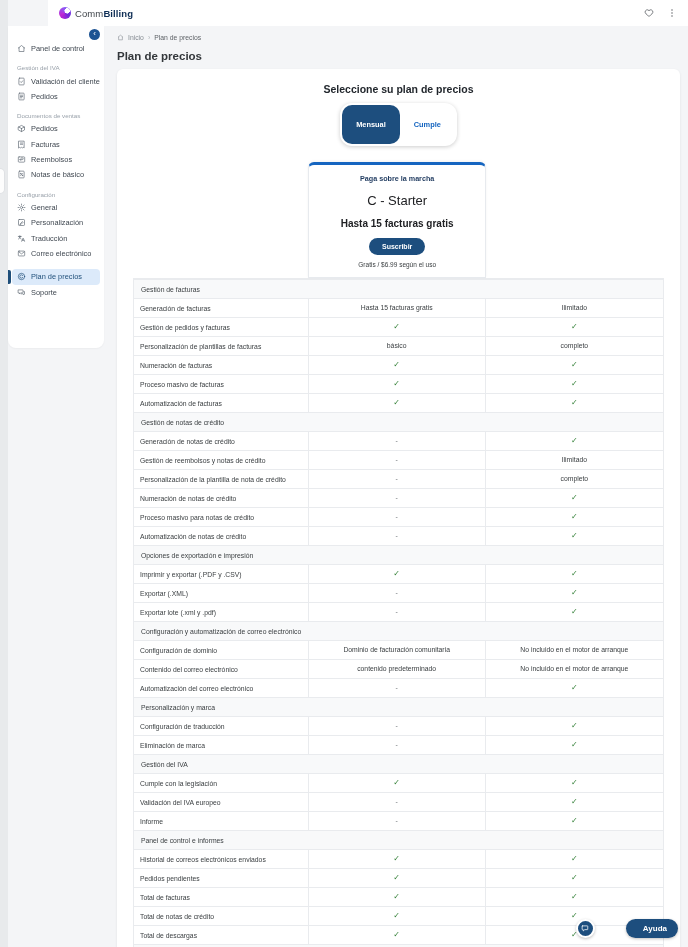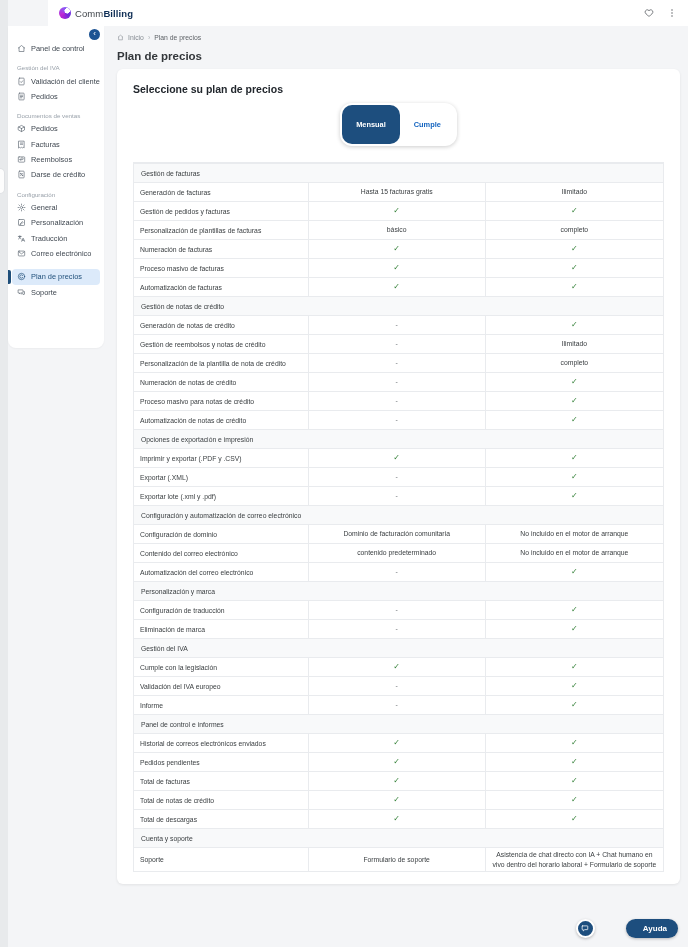--- a/index.html
+++ b/index.html
@@ -41,21 +41,21 @@
   
   .main { position:absolute; left:104px; right:0; top:26px; bottom:0; }
   .breadcrumb { display:flex; align-items:center; gap:4px; padding:8px 0 0 13px;
     font-size:6.8px; color:#868c93; }
   .breadcrumb .bico { width:7px; height:7px; }
   .breadcrumb .sep { font-size:7px; color:#b0b5ba; }
   .breadcrumb .current { color:#5f6368; }
   .page-title { font-size:11.5px; color:#33373b; margin:9px 0 0 13px; }
   .card { margin:7px 8px 0 13px; background:#fff; border-radius:6px;
     box-shadow:0 1px 3px rgba(0,0,0,.08); padding:14px 16px 12px; }
-  .plan-heading { text-align:left; font-size:10.5px; font-weight:bold; color:#22272d; }
+  .plan-heading { text-align:center; font-size:10.5px; font-weight:bold; color:#22272d; }
   .toggle-wrap { display:flex; width:max-content; margin:8px auto 0; background:#fff;
     border-radius:12px; box-shadow:0 1px 4px rgba(0,0,0,.2); padding:2px; }
   .toggle-opt { font-size:7.4px; font-weight:bold; color:#1565c0; padding:15px 14px;
     border-radius:10px; cursor:pointer; }
   .toggle-opt.active { background:#1d4e7e; color:#fff; }
   
   .plans-row { display:flex; margin-top:16px; }
   .plans-spacer { width:33%; }
   .plan-card { width:33.5%; background:#fff; border:1px solid #e7eaee; border-top-width:3px;
     border-radius:6px 6px 0 0; text-align:center; padding:9px 6px 9px; box-shadow:0 -1px 3px rgba(0,0,0,.05); }
@@ -177,21 +177,21 @@
       </div>
       <div class="nav-item">
         <span class="nico">
           <svg viewBox="0 0 24 24" fill="none" stroke="currentColor" stroke-width="1.8" stroke-linecap="round" stroke-linejoin="round">
             <rect x="5" y="3" width="14" height="18" rx="2"></rect>
             <path d="M9.5 14.5l5-5"></path>
             <circle cx="9.8" cy="9.8" r=".9"></circle>
             <circle cx="14.2" cy="14.2" r=".9"></circle>
           </svg>
         </span>
-        <span>Darse de crédito</span>
+        <span>Notas de básico</span>
       </div>
       <div class="nav-section-label">Configuración</div>
       <div class="nav-item">
         <span class="nico">
           <svg viewBox="0 0 24 24" fill="none" stroke="currentColor" stroke-width="1.8" stroke-linecap="round" stroke-linejoin="round">
             <circle cx="12" cy="12" r="3"></circle>
             <path d="M12 2.8v2.7M12 18.5v2.7M2.8 12h2.7M18.5 12h2.7M5.2 5.2l1.9 1.9M16.9 16.9l1.9 1.9M18.8 5.2l-1.9 1.9M7.1 16.9l-1.9 1.9"></path>
           </svg>
         </span>
         <span>General</span>
@@ -260,20 +260,27 @@
   <div class="card">
     <div class="plan-heading">Seleccione su plan de precios</div>
 
     <div class="toggle-wrap">
       <span class="toggle-opt active">Mensual</span>
       <span class="toggle-opt">Cumple</span>
     </div>
 
     <div class="plans-row">
       <div class="plans-spacer"></div>
+      <div class="plan-card" id="plan-0" style="border-top-color: rgb(21, 101, 192);">
+        <div class="plan-tag" style="color: rgb(31, 58, 95);">Paga sobre la marcha</div>
+        <div class="plan-name">C - Starter</div>
+        <div class="plan-sub">Hasta 15 facturas gratis</div>
+        <div><span class="plan-btn filled">Suscribir</span></div>
+        <div class="plan-note">Gratis / $6.99 según el uso</div>
+      </div>
     </div>
 
     <div class="cmp" id="cmp-table">
         <div class="cmp-section">Gestión de facturas</div>
         <div class="cmp-row">
           <div class="cell cell-label">Generación de facturas</div>
           <div class="cell cell-val first">Hasta 15 facturas gratis</div>
           <div class="cell cell-val">Ilimitado</div>
         </div>
         <div class="cmp-row">

